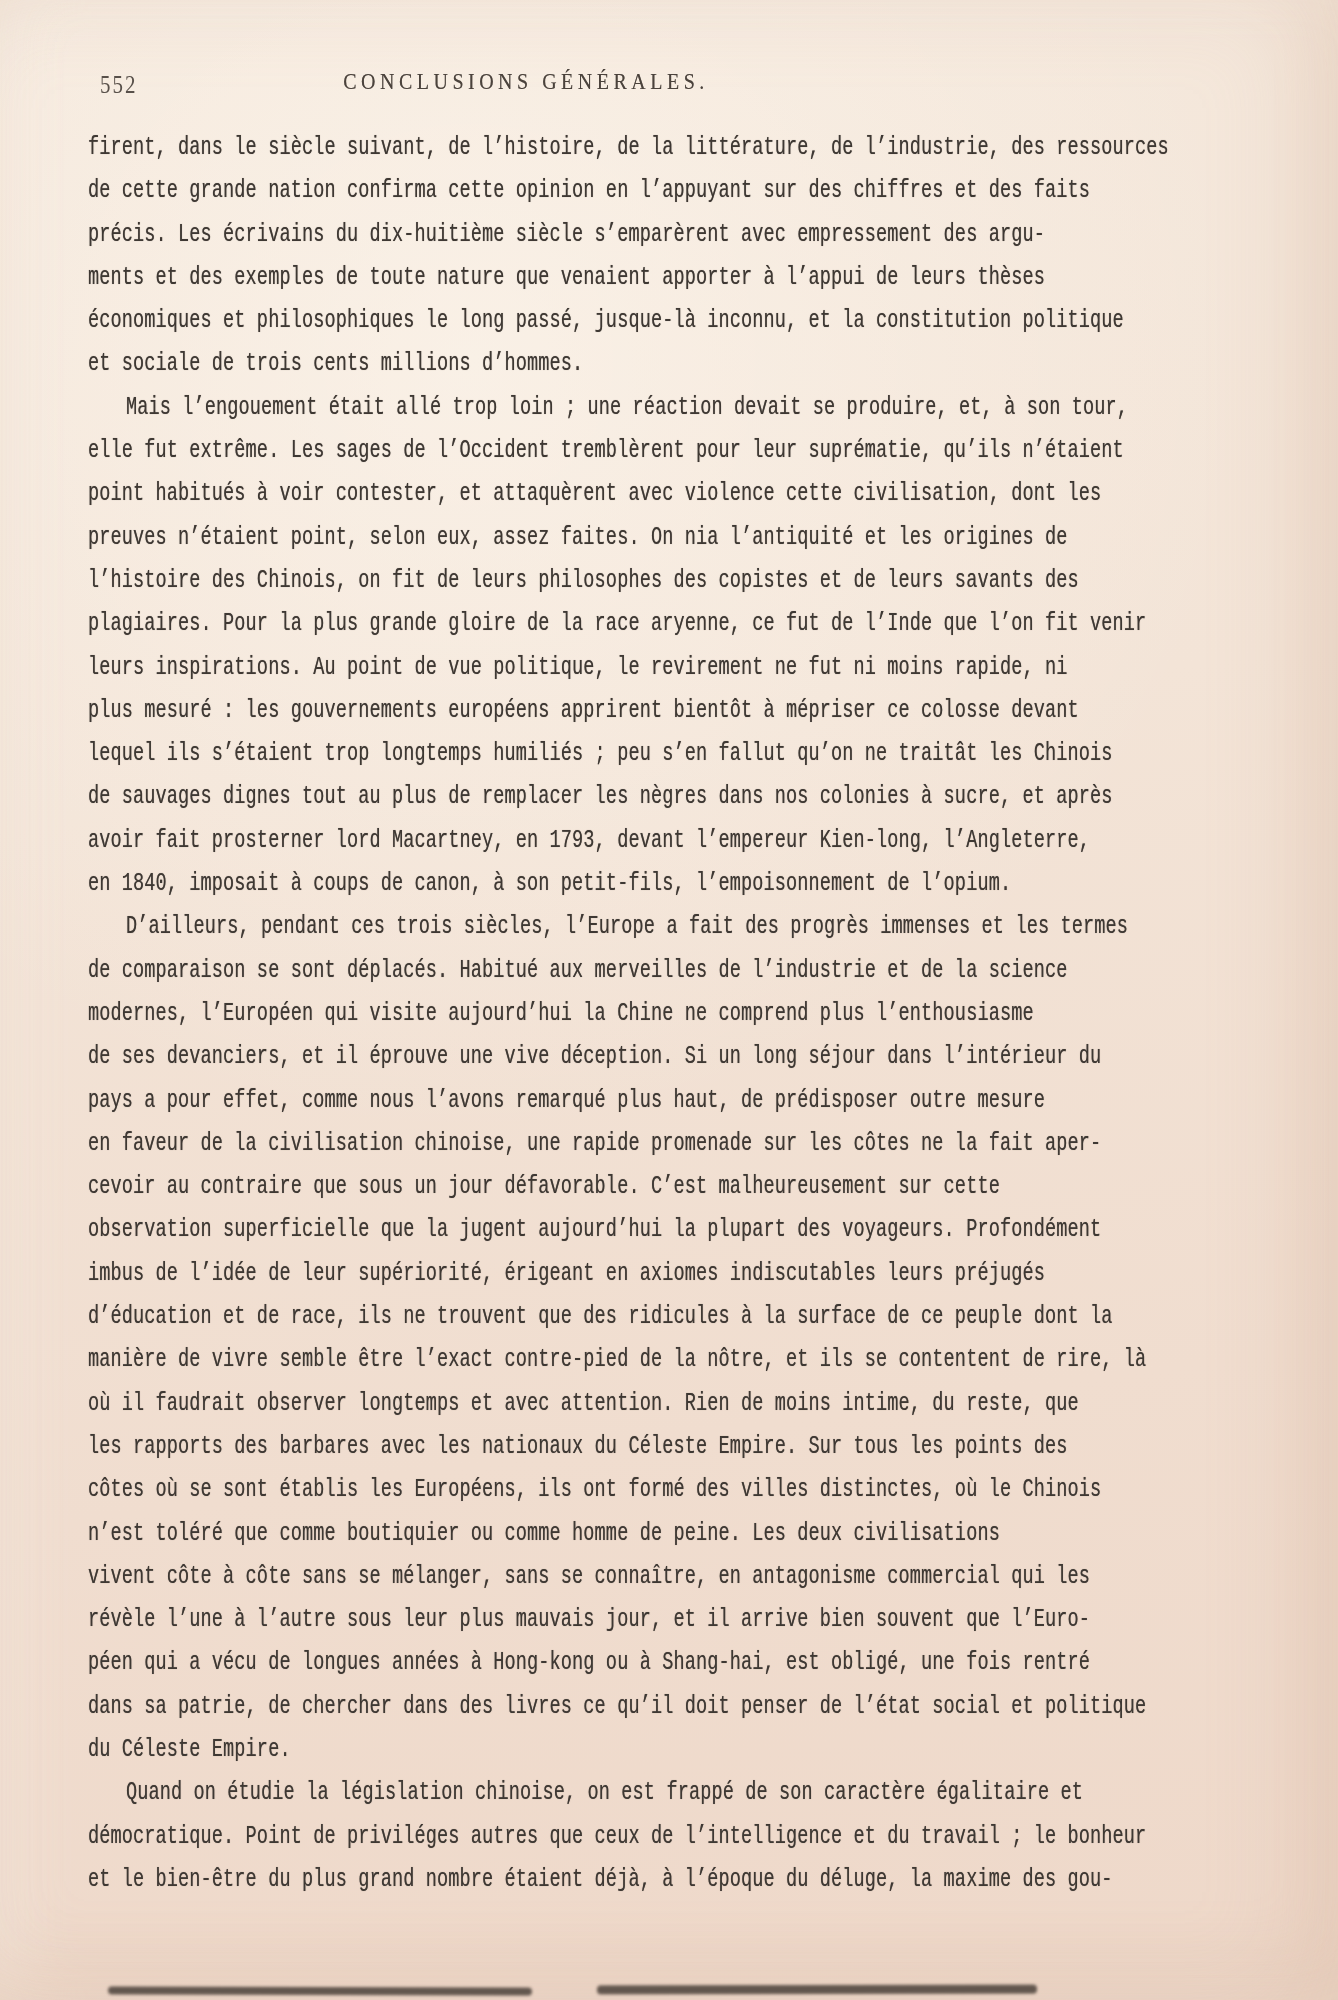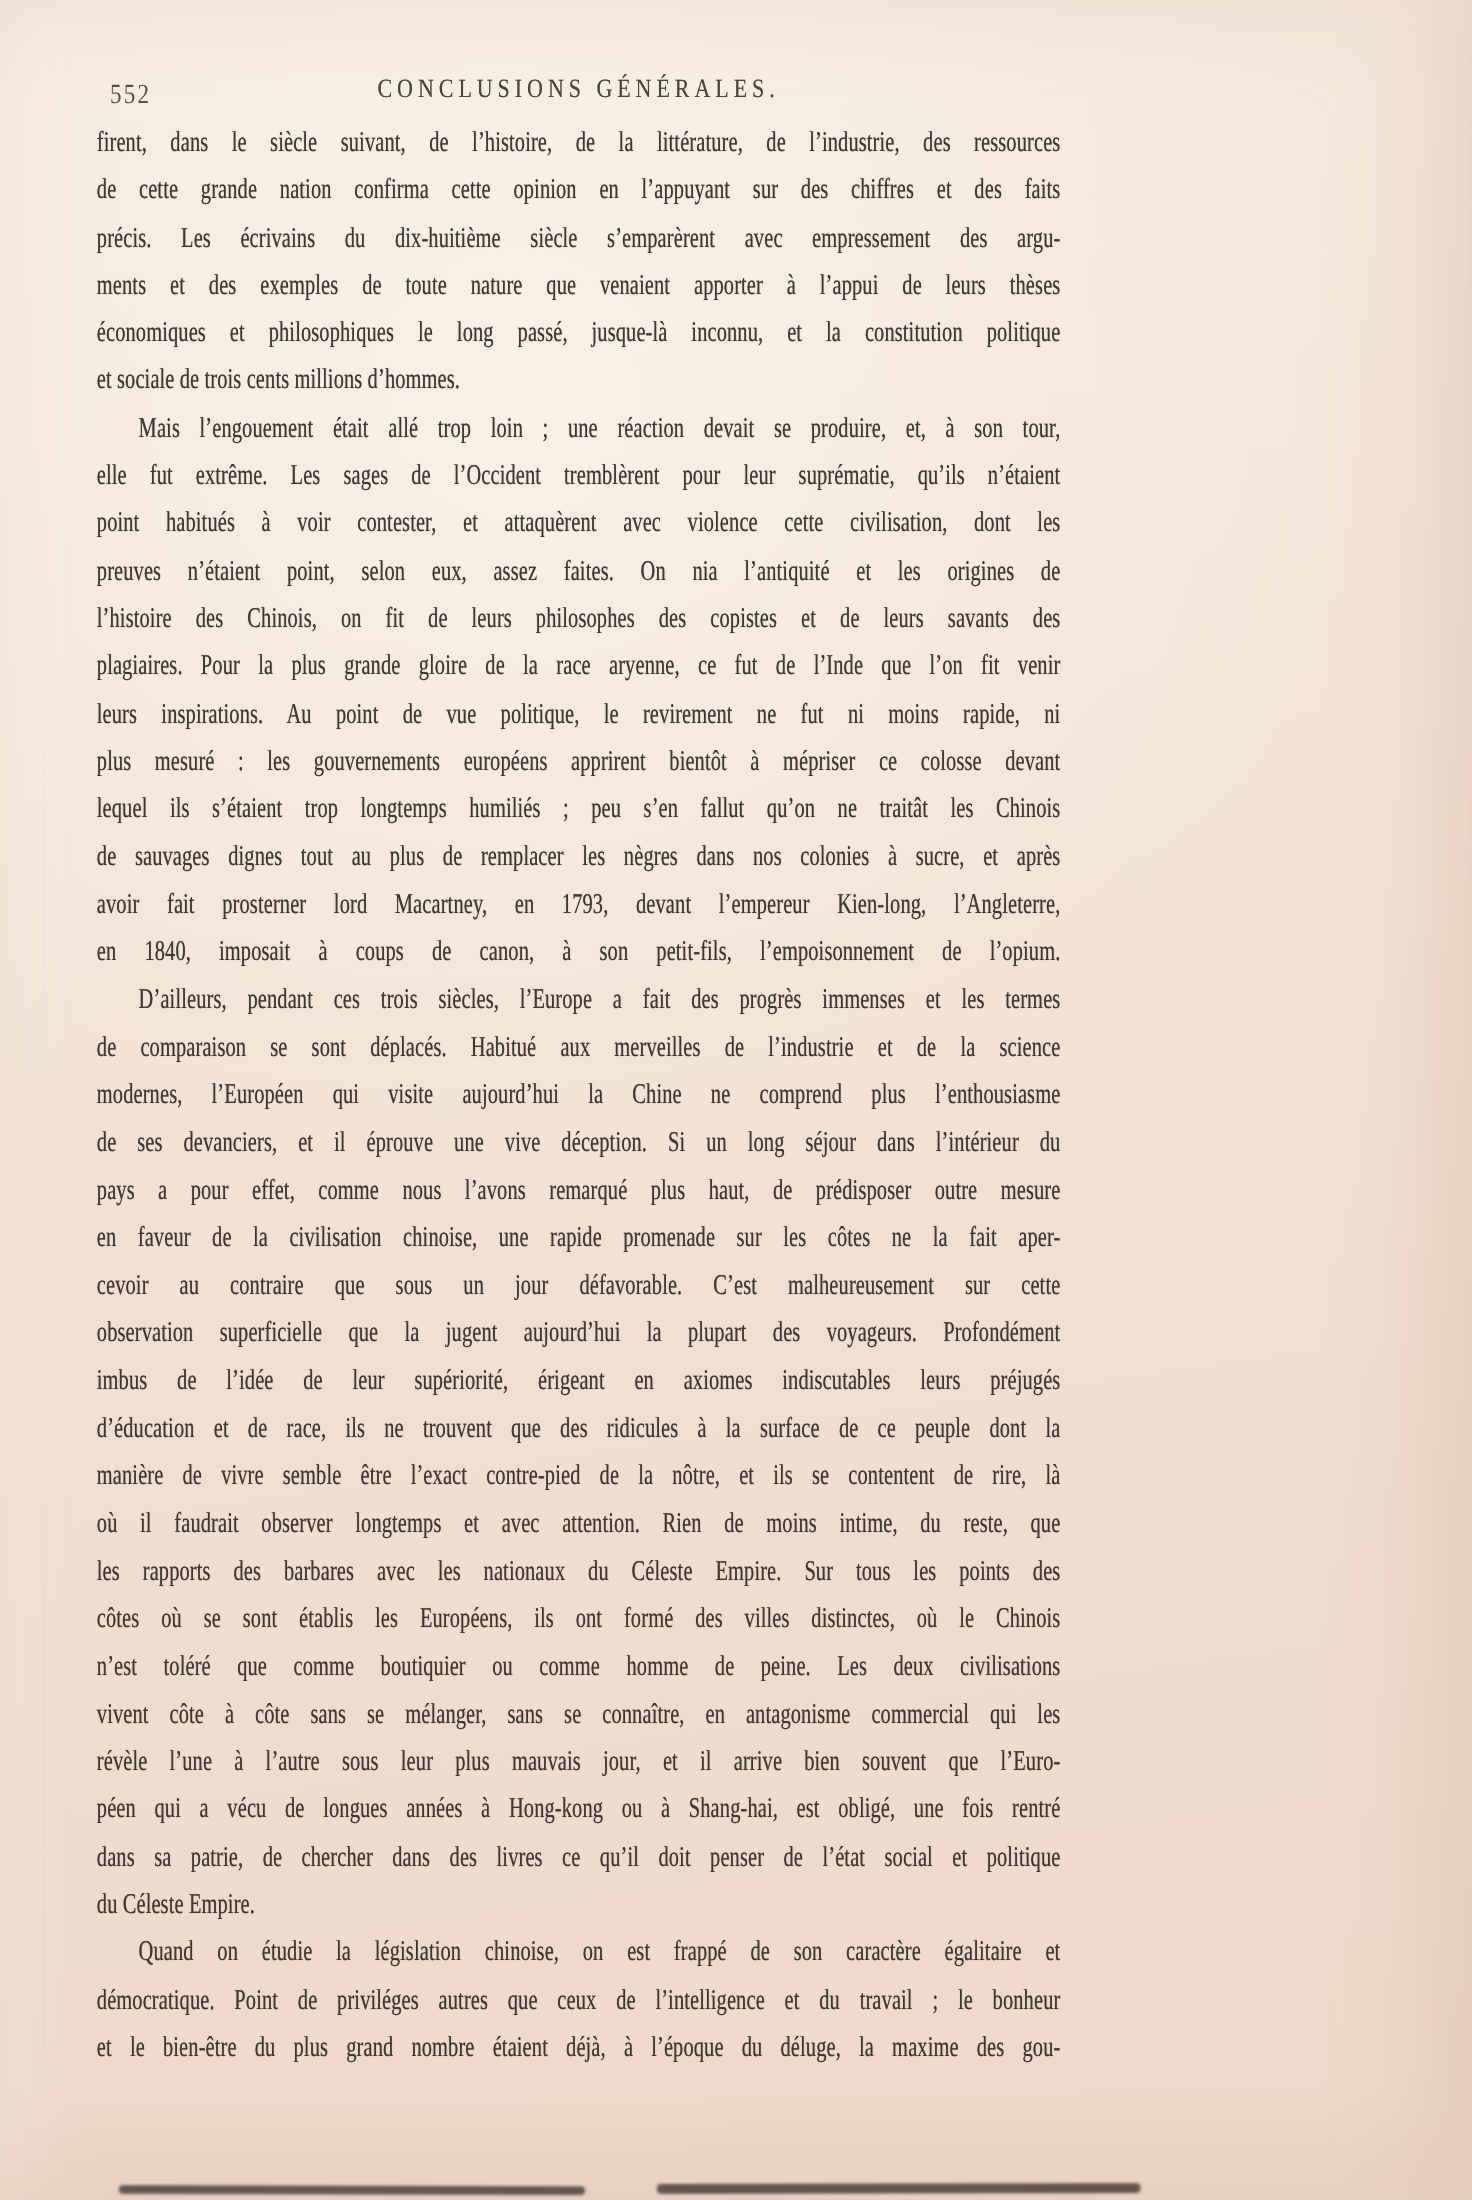--- a/index.html
+++ b/index.html
@@ -22,21 +22,21 @@
     position:absolute;left:12px;top:3px;
     font-size:21px;letter-spacing:2px;color:rgba(66,58,52,0.88);
     transform:scaleY(1.2);transform-origin:center;
   }
   .running-title{
     text-align:center;font-size:20px;letter-spacing:4.5px;
     color:rgba(66,58,52,0.88);
     transform:scaleY(1.2);transform-origin:center;
     text-shadow:0 0 0.5px rgba(66,58,52,0.6);
   }
-  .text-block{position:absolute;left:88px;top:108px;width:876px;}
+  .text-block{position:absolute;left:88px;top:126px;width:876px;font-family:Liberation Mono, monospace;}
   .line{
     height:43.3px;
     line-height:43.3px;
     font-size:18.6px;
     letter-spacing:0.1px;
     text-align:justify;
     text-align-last:justify;
     transform:scaleY(1.4);
     transform-origin:50% 50%;
     color:#3e3833;

